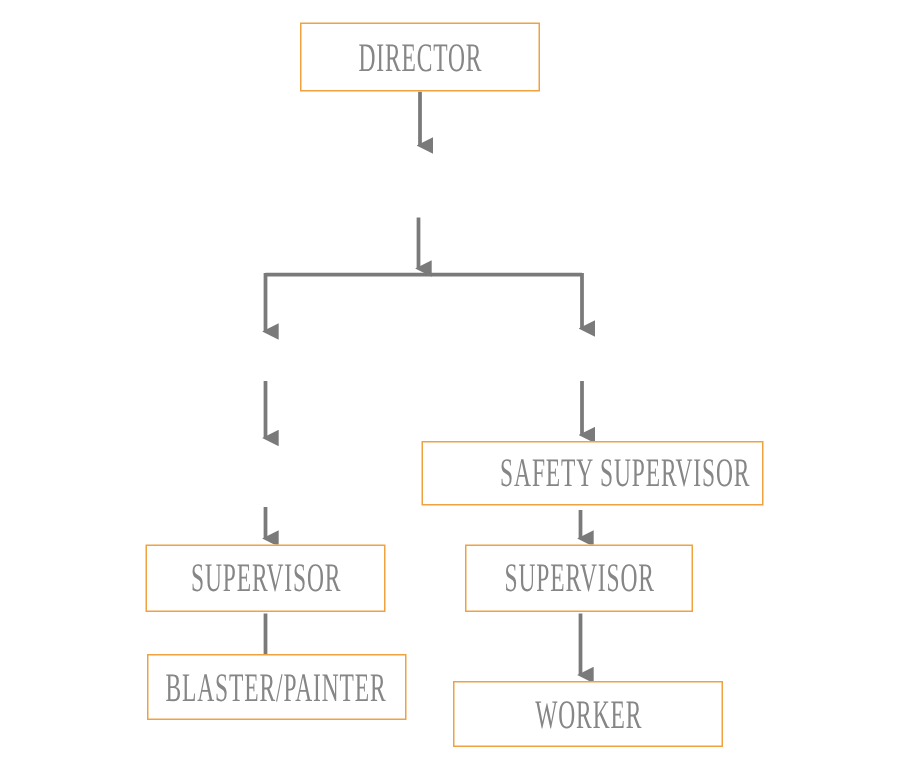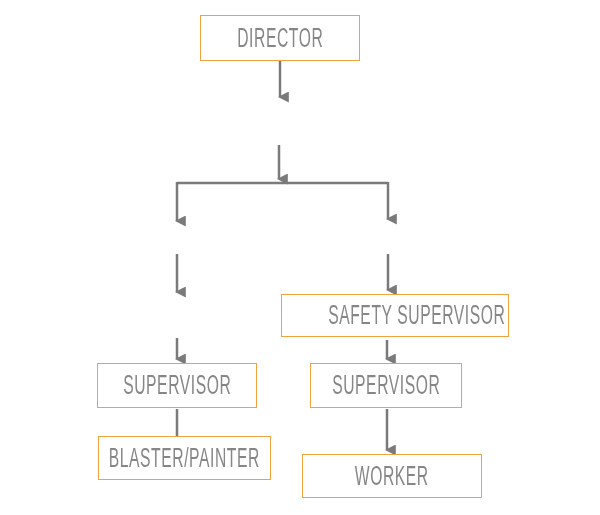--- a/index.html
+++ b/index.html
@@ -10,21 +10,21 @@
     --background: #FFFFFF;
   }
   * { margin: 0; padding: 0; box-sizing: border-box; }
   html, body { background: var(--background); }
   .canvas {
     position: relative;
     width: 600px;
     height: 515px;
     background: var(--background);
     overflow: hidden;
-    font-family: Liberation Sans, sans-serif;
+    font-family: Liberation Serif, serif;
     text-align: center;
   }
   .edges-layer {
     position: absolute;
     left: 0; top: 0;
     width: 600px; height: 515px;
   }
   .edge {
     stroke: var(--connector);
     stroke-width: 2.5;

